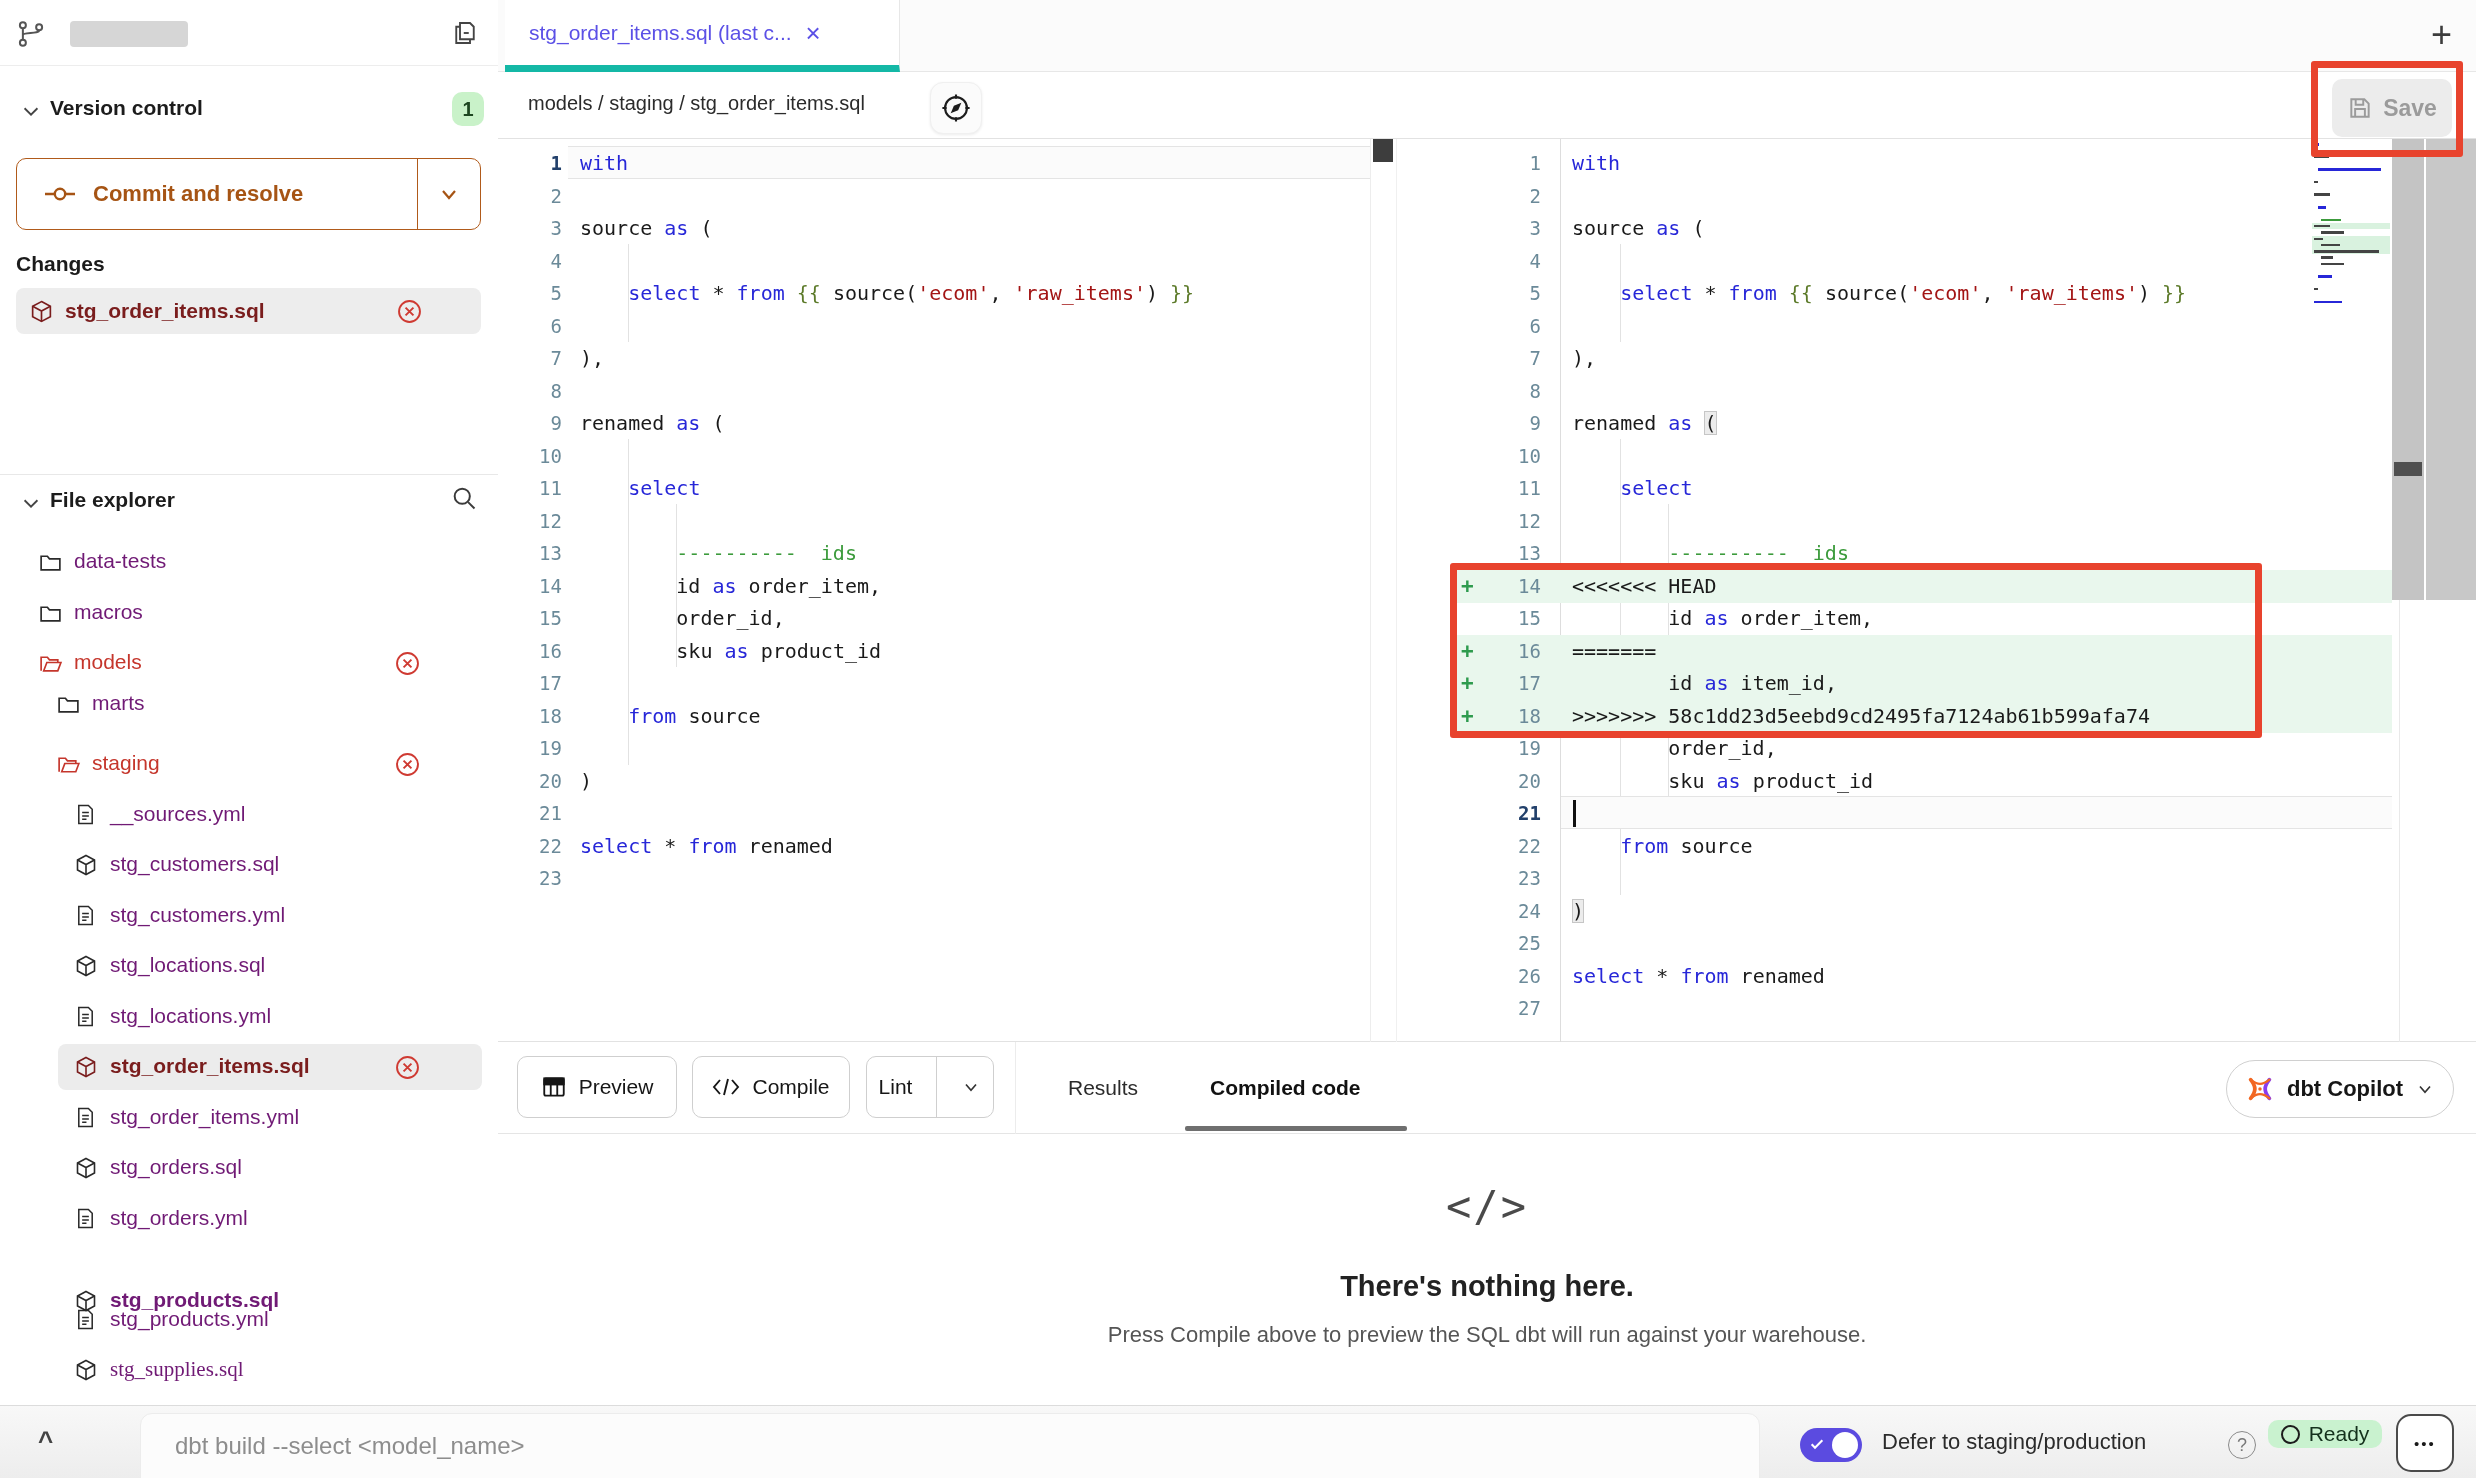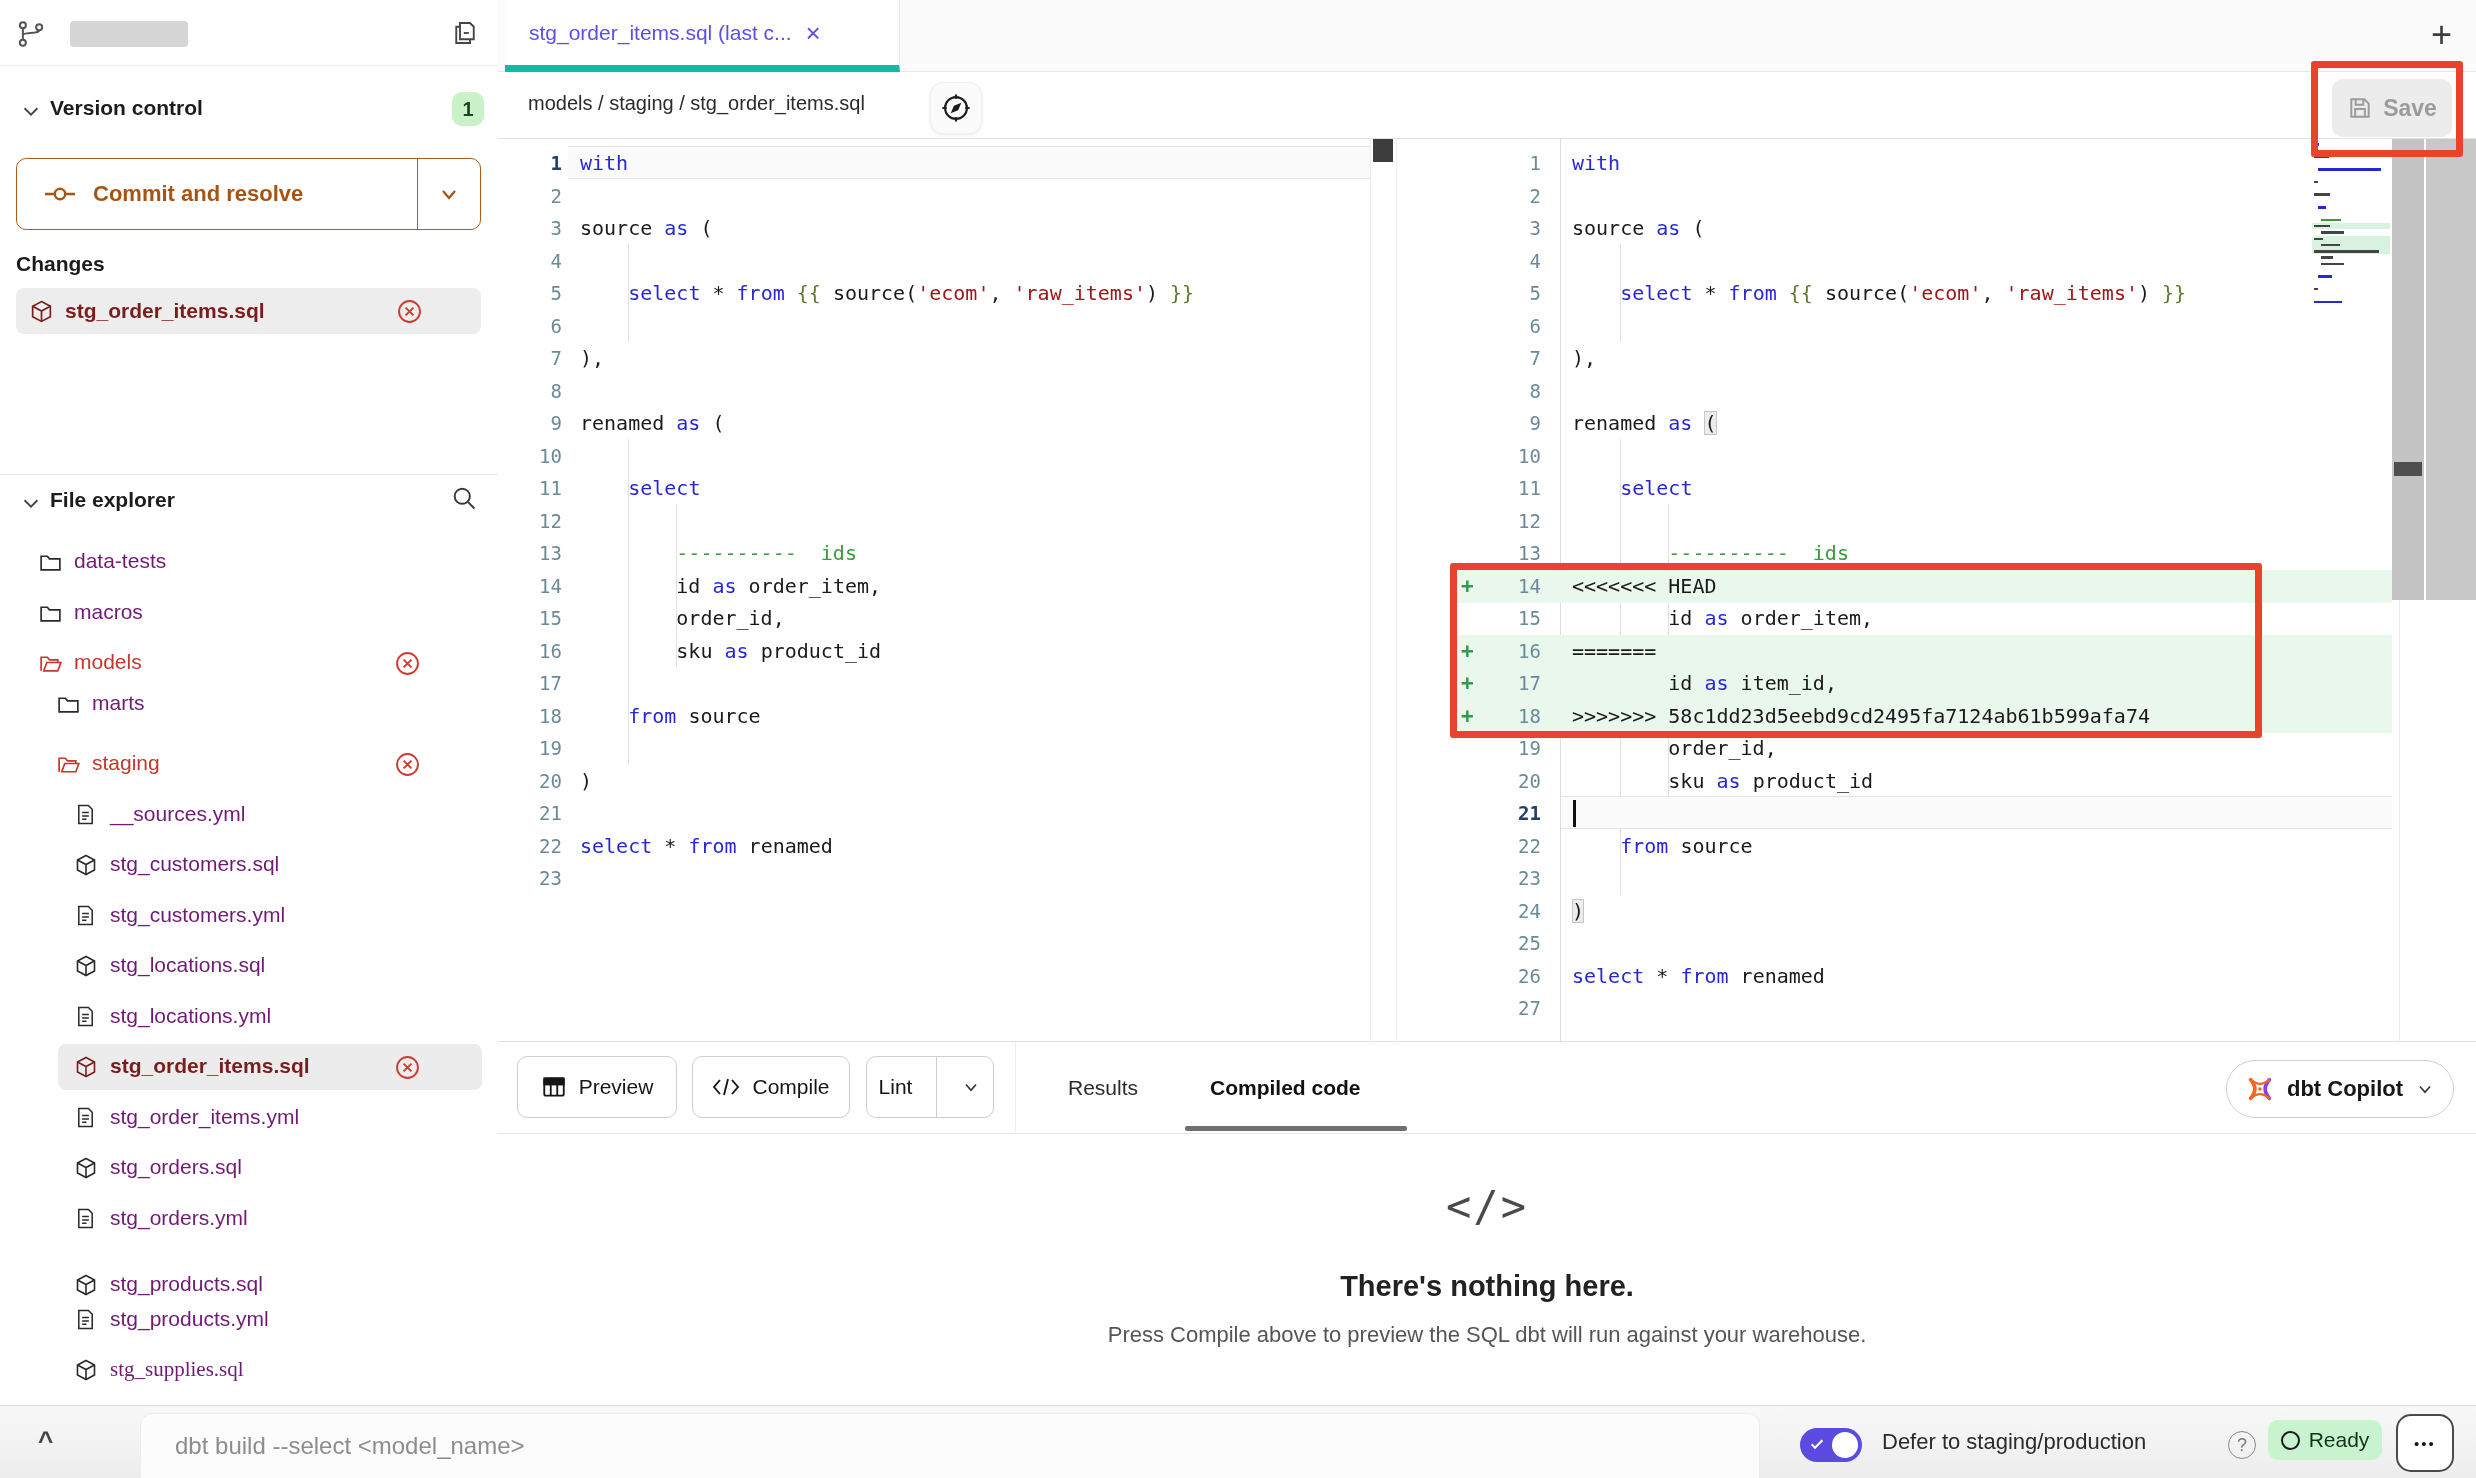--- a/index.html
+++ b/index.html
@@ -118,21 +118,21 @@
   .collapse { position:absolute; left:38px; top:20px; font-size:26px; color:#444; font-weight:600; }
   .cmd-input { position:absolute; left:140px; top:7px; width:1620px; height:66px; background:#fcfcfc; border:1px solid #ececec;
                border-radius:12px 12px 0 0; display:flex; align-items:center; padding-left:34px; }
   .cmd-ph { font-size:24px; color:#8d8d8d; }
   .toggle { position:absolute; left:1800px; top:22px; width:62px; height:34px; background:#5b4be0; border-radius:17px; }
   .toggle .knob { position:absolute; right:4px; top:4px; width:26px; height:26px; background:#fff; border-radius:50%; }
   .toggle .tick { position:absolute; left:9px; top:8px; color:#fff; }
   .defer-label { position:absolute; left:1882px; top:23px; font-size:22px; color:#2b2b2b; }
   .help-circ { position:absolute; left:2228px; top:25px; width:28px; height:28px; border:1.5px solid #8a8a8a; border-radius:50%;
                color:#777; font-size:18px; display:flex; align-items:center; justify-content:center; }
-  .ready-pill { position:absolute; left:2268px; top:14px; width:114px; height:40px; background:#c9f2cf; border-radius:10px;
+  .ready-pill { position:absolute; left:2268px; top:14px; width:114px; height:28px; background:#c9f2cf; border-radius:10px;
                 display:flex; align-items:center; justify-content:center; gap:9px; font-size:21px; font-weight:500; color:#14311c; }
   .ready-ring { width:19px; height:19px; border:2px solid #1c1c1c; border-radius:50%; }
   .more-btn { position:absolute; left:2396px; top:8px; width:58px; height:58px; border:2px solid #4a4a4a; border-radius:15px;
               background:#fff; display:flex; align-items:center; justify-content:center; color:#1a1a1a; font-size:15px; letter-spacing:2px; }
   svg { display:block; }
 </style>
 </head>
 <body>
 
 <div class="app">
@@ -353,21 +353,21 @@
         </div>
         <div class="trow" style="top: 656.5px;">
           <span class="ticon icon" style="left:74px">
             <svg width="23" height="23" viewBox="0 0 24 24" fill="none" stroke="currentColor" stroke-width="1.6">
               <path d="M5 2.5 h10 l4 4 V21.5 H5 Z"></path>
               <path d="M8.5 10 h7 M8.5 13.5 h7 M8.5 17 h4.5"></path>
             </svg>
           </span>
           <span class="tlabel" style="left:110px">stg_orders.yml</span>
         </div>
-        <div class="trow" style="top: 723px;">
+        <div class="trow" style="top: 739px; font-weight: bold;">
           <span class="ticon icon" style="left:74px">
             <svg width="24" height="24" viewBox="0 0 24 24" fill="none" stroke="currentColor" stroke-width="1.6">
               <path d="M12 2.5 L20.5 7 V17 L12 21.5 L3.5 17 V7 Z"></path>
               <path d="M3.5 7 L12 11.5 L20.5 7 M12 11.5 V21.5"></path>
             </svg>
           </span>
           <span class="tlabel" style="left:110px">stg_products.sql</span>
         </div>
         <div class="trow" style="top: 757.5px;">
           <span class="ticon icon" style="left:74px">

